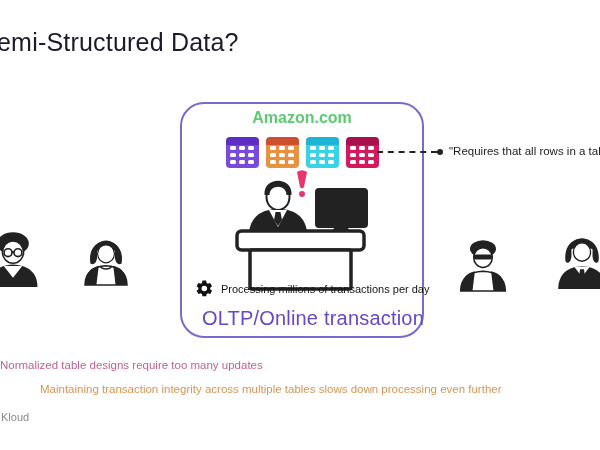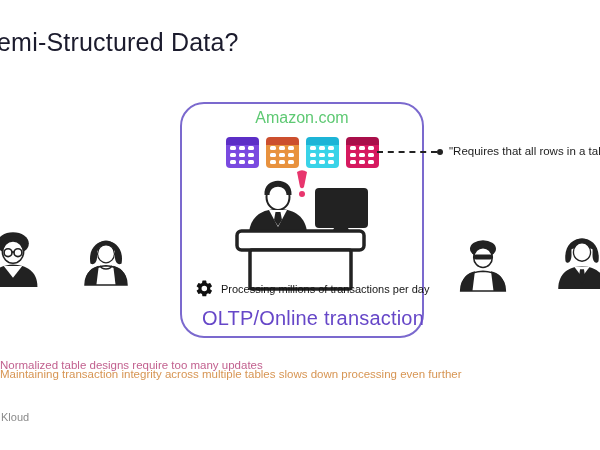--- a/index.html
+++ b/index.html
@@ -52,34 +52,34 @@
   }
 
   
   .dash-line { left:377px; top:151px; width:60px; border-top:2px dashed #222; }
   .dash-dot  { left:437px; top:149px; width:6px; height:6px; border-radius:50%; background:#222; }
   .annotation { left:449px; top:145px; font-size:11.5px; color:#1d1d1d; white-space:nowrap; }
 
   
   .note { left:0; width:600px; font-size:11.5px; }
   .note1 { top:359px; }
-  .note2 { top:368px; }
+  .note2 { top:383px;padding-left:40px; }
 
   .footer-logo { left:1px; top:411px; font-size:11px; color:#8a8a8a; }
 
   .avatar { overflow:visible; }
 </style>
 </head>
 <body>
 
 <div class="abs title">emi-Structured Data?</div>
 
 <div class="abs oltp-box" style="border-color: rgb(123, 105, 206);"></div>
 
-<div class="abs amazon-label" style="color: rgb(94, 201, 115);">Amazon.com</div>
+<div class="abs amazon-label" style="color: rgb(94, 201, 115); font-weight: bold;">Amazon.com</div>
 
 <div class="abs tables-row">
   <div class="table-icon" style="background: linear-gradient(rgb(92, 46, 198) 0px, rgb(92, 46, 198) 26%, rgb(122, 74, 224) 26%);">
       <div class="cell"></div>
       <div class="cell"></div>
       <div class="cell"></div>
       <div class="cell"></div>
       <div class="cell"></div>
       <div class="cell"></div>
       <div class="cell"></div>

